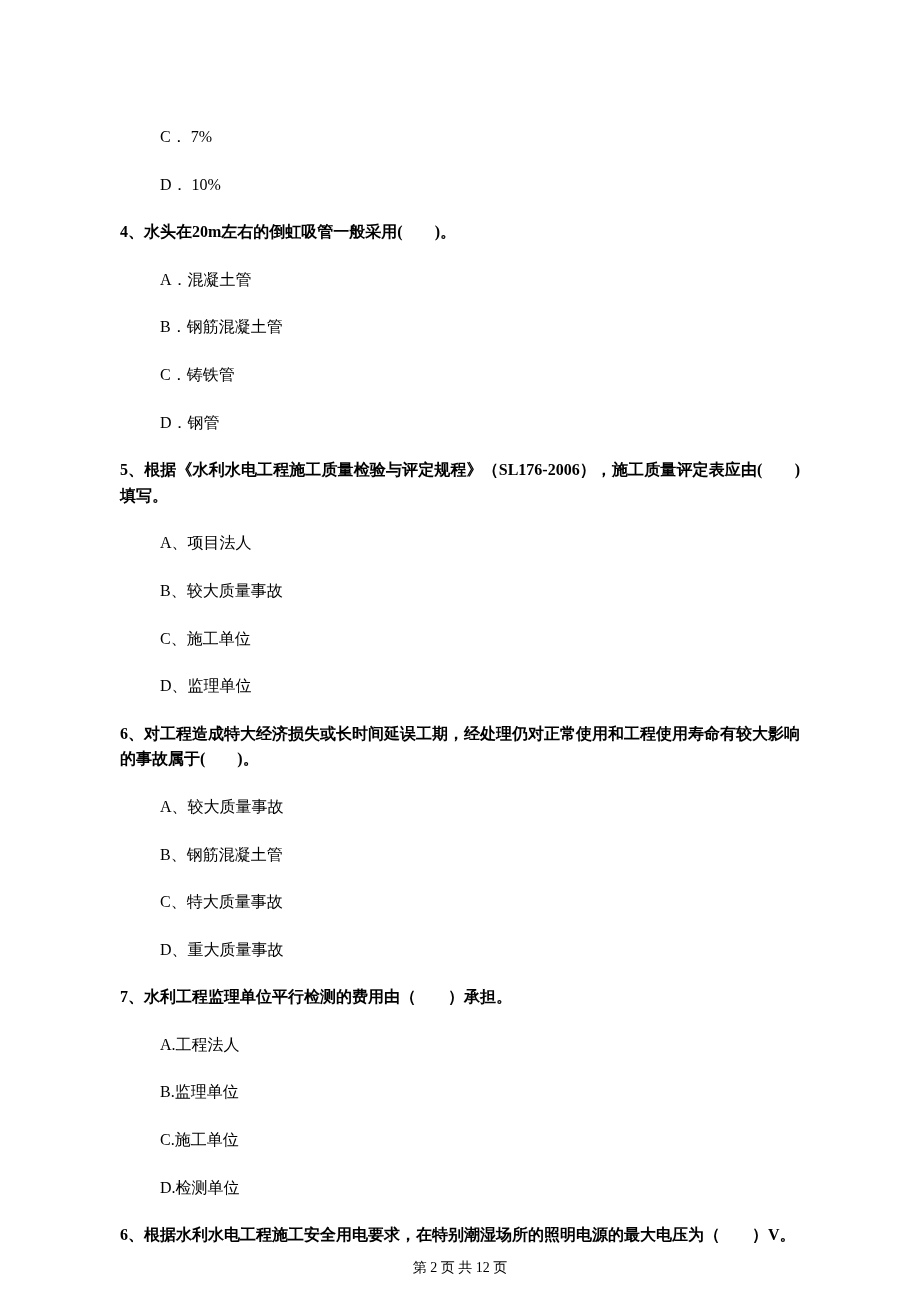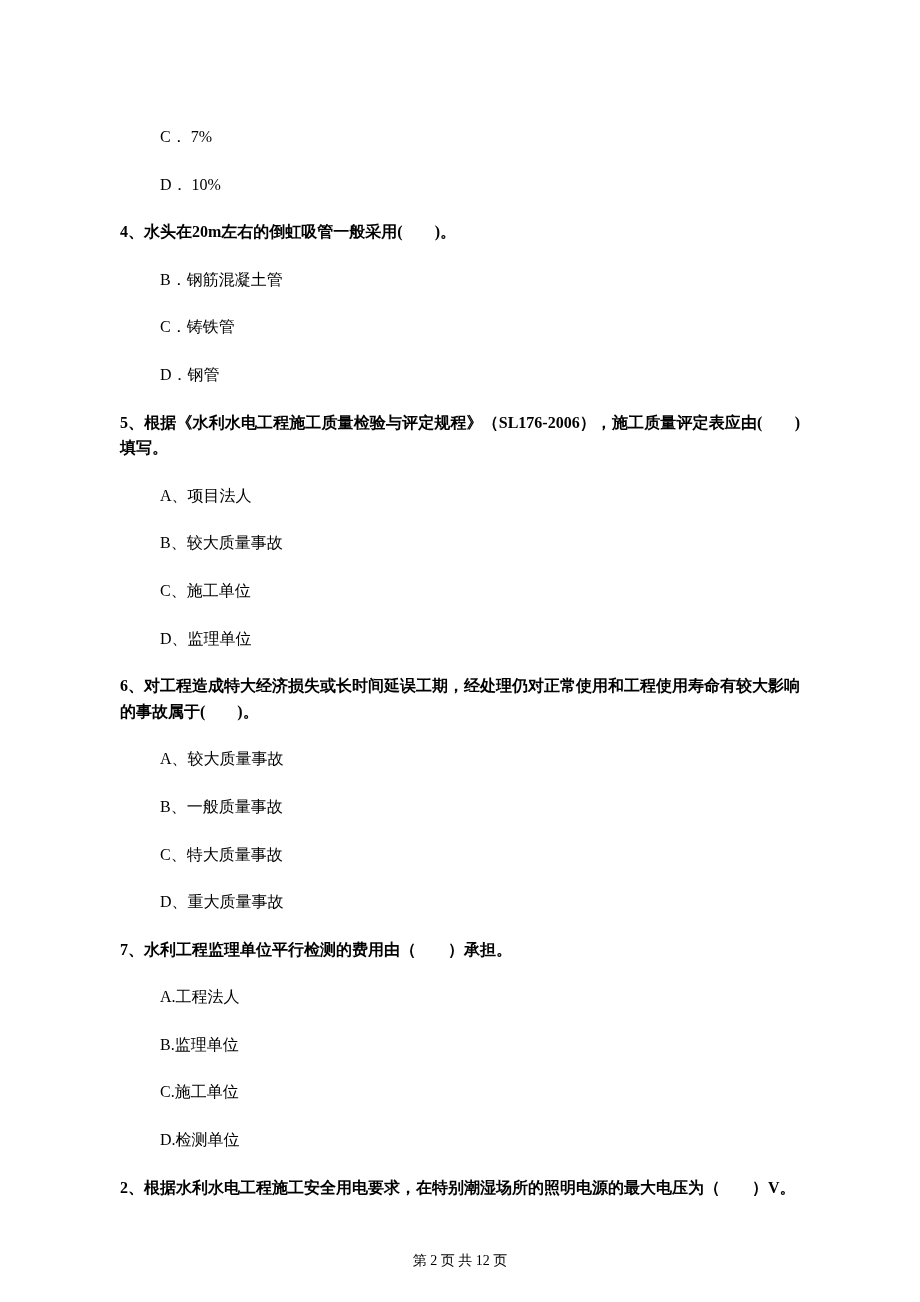--- a/index.html
+++ b/index.html
@@ -42,38 +42,39 @@
 </style>
 </head>
 <body>
 
 <div class="page">
 
   <div class="option">C． 7%</div>
   <div class="option">D． 10%</div>
 
   <div class="question">4、水头在20m左右的倒虹吸管一般采用(　　)。</div>
+  <div class="option">A．混凝土管</div>
   <div class="option">B．钢筋混凝土管</div>
   <div class="option">C．铸铁管</div>
   <div class="option">D．钢管</div>
 
   <div class="question">5、根据《水利水电工程施工质量检验与评定规程》（SL176-2006），施工质量评定表应由(　　)填写。</div>
   <div class="option">A、项目法人</div>
   <div class="option">B、较大质量事故</div>
   <div class="option">C、施工单位</div>
   <div class="option">D、监理单位</div>
 
   <div class="question">6、对工程造成特大经济损失或长时间延误工期，经处理仍对正常使用和工程使用寿命有较大影响的事故属于(　　)。</div>
   <div class="option">A、较大质量事故</div>
-  <div class="option">B、一般质量事故</div>
+  <div class="option">B、钢筋混凝土管</div>
   <div class="option">C、特大质量事故</div>
   <div class="option">D、重大质量事故</div>
 
   <div class="question">7、水利工程监理单位平行检测的费用由（　　）承担。</div>
   <div class="option">A.工程法人</div>
   <div class="option">B.监理单位</div>
   <div class="option">C.施工单位</div>
   <div class="option">D.检测单位</div>
 
-  <div class="question">2、根据水利水电工程施工安全用电要求，在特别潮湿场所的照明电源的最大电压为（　　）V。</div>
+  <div class="question">6、根据水利水电工程施工安全用电要求，在特别潮湿场所的照明电源的最大电压为（　　）V。</div>
 
   <div class="footer">第 2 页 共 12 页</div>
 </div>
 
 </body></html>

